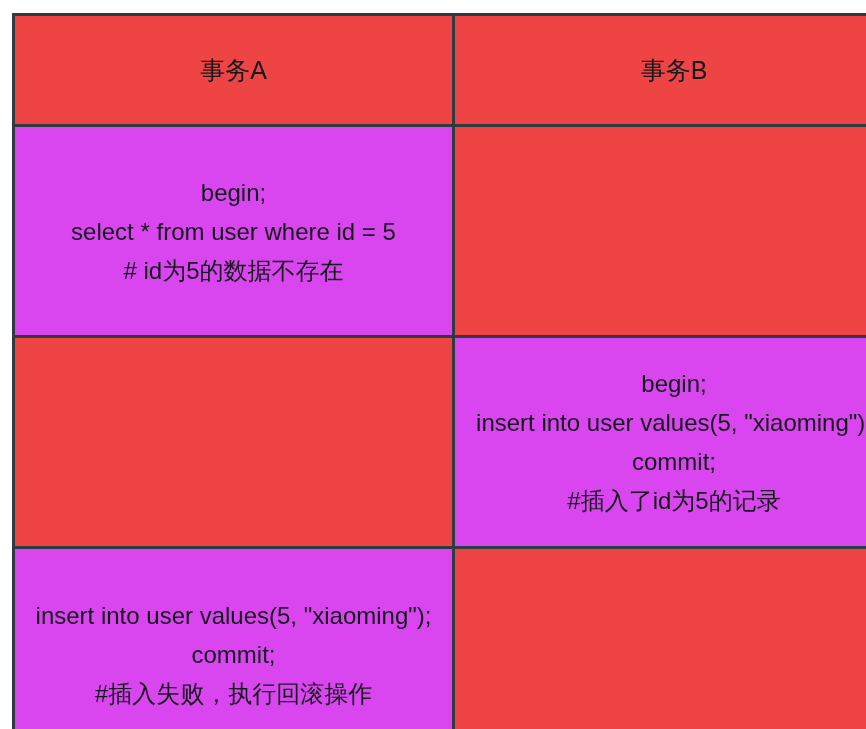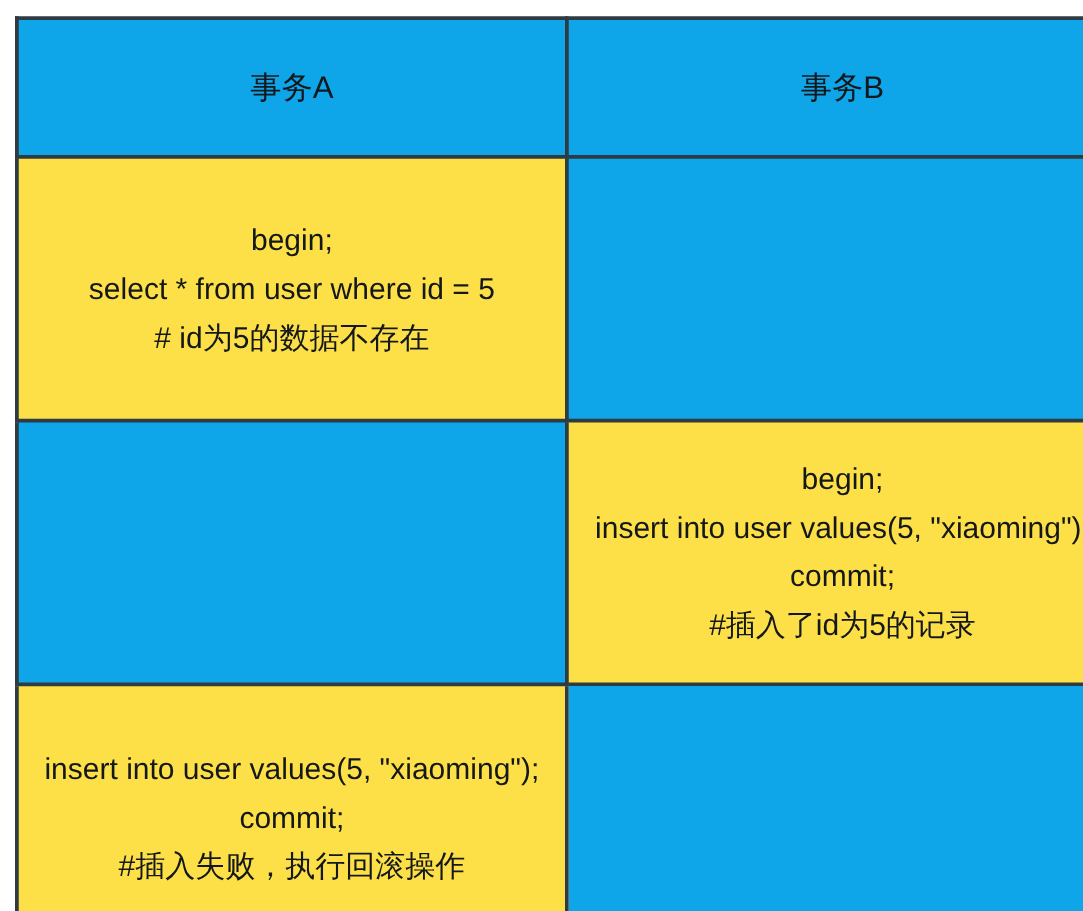--- a/index.html
+++ b/index.html
@@ -45,22 +45,22 @@
   td.col-a { width: 421px; }
   td.col-b { width: 422px; }
 
   tr.header-row td {
     height: 100px;
   }
   tr.row-1 td { height: 200px; }
   tr.row-2 td { height: 200px; }
   tr.row-3 td { height: 202px; }
 
-  td.green { background: #fde047; }
-  td.plain { background: #0ea5e9; }
+  td.green { background: #d946ef; }
+  td.plain { background: #ef4444; }
 
   .cell-text {
     display: block;
     white-space: pre-line;
   }
 
   .header-label {
     display: block;
     font-size: 25px;
     line-height: 32px;

